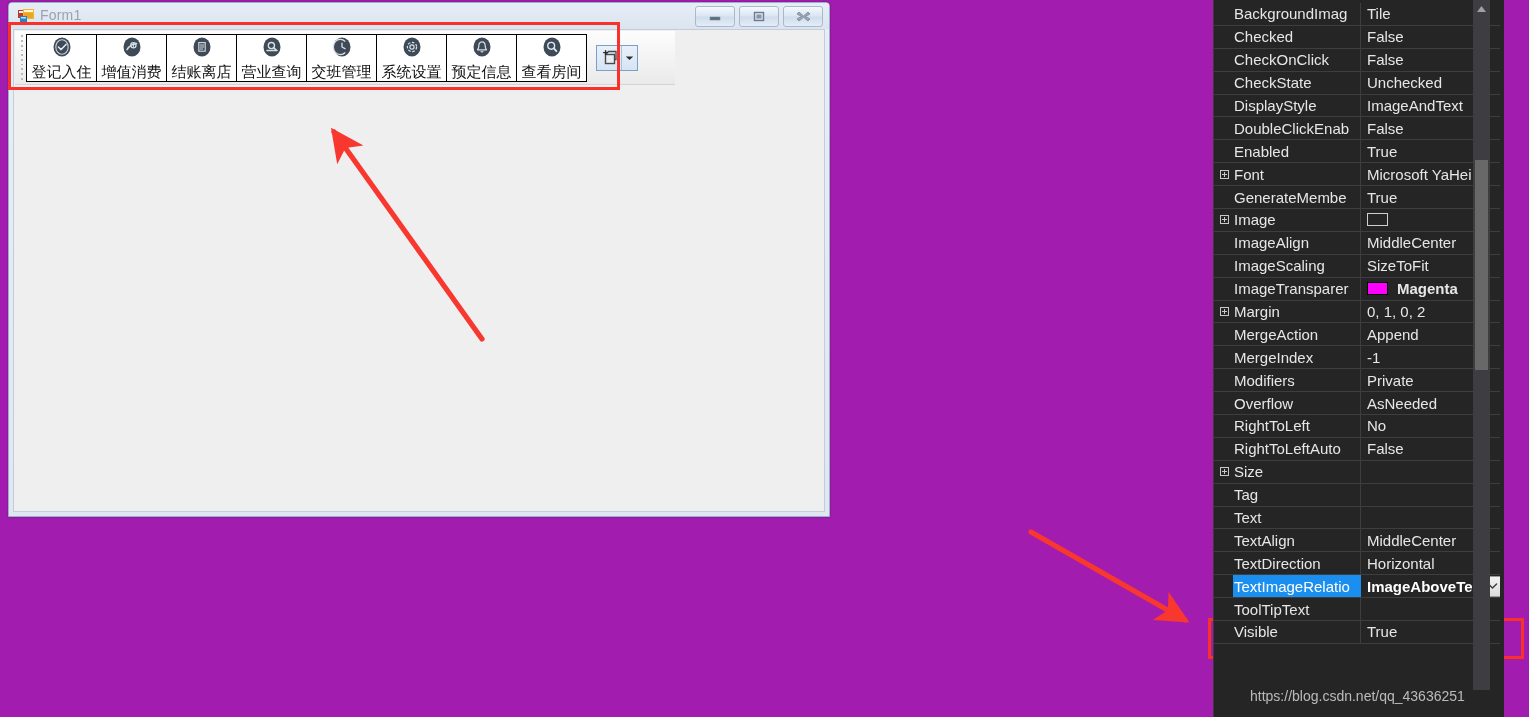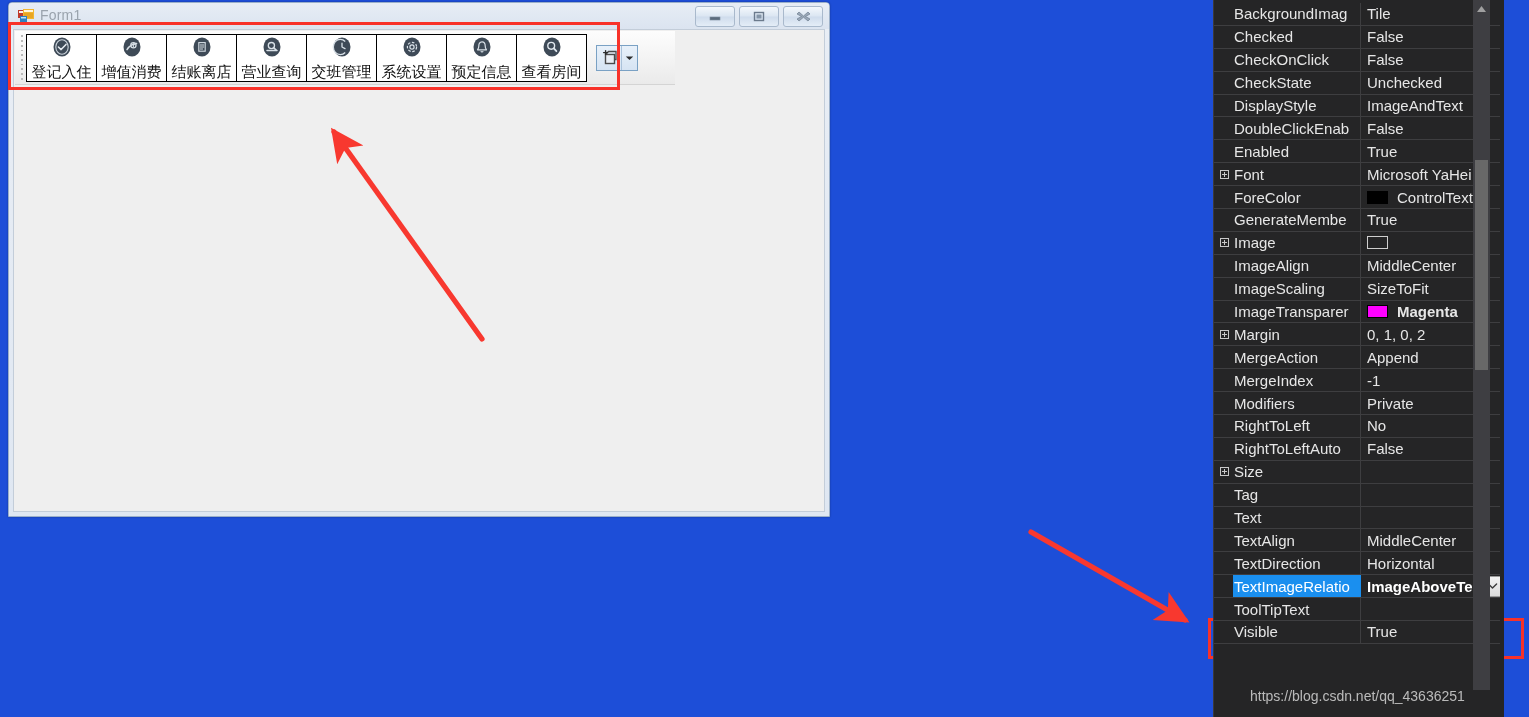--- a/index.html
+++ b/index.html
@@ -5,21 +5,21 @@
   html, body {
     margin: 0; padding: 0;
     width: 1529px; height: 717px;
     overflow: hidden;
     background: #1c1c1c;
     font-family: "Liberation Sans", sans-serif;
   }
   #root {
     position: relative;
     width: 1529px; height: 717px;
-    background: #1d4ed8;
+    background: #a21caf;
   }
 
   
   .form-window {
     position: absolute;
     left: 8px; top: 2px;
     width: 822px; height: 515px;
     background: linear-gradient(to bottom, #e9eef5 0%, #dfe7f2 100%);
     border: 1px solid #9bb0c9;
     border-radius: 4px 4px 0 0;
@@ -513,28 +513,20 @@
           <div class="prop-expander">
             <span class="exp-box"></span>
           </div>
           <div class="prop-name">Font</div>
           <div class="prop-value">
             <span>Microsoft YaHei U</span>
           </div>
         </div>
         <div class="prop-row">
           <div class="prop-expander"></div>
-          <div class="prop-name">ForeColor</div>
-          <div class="prop-value">
-            <span class="swatch" style="background: rgb(0, 0, 0);"></span>
-            <span>ControlText</span>
-          </div>
-        </div>
-        <div class="prop-row">
-          <div class="prop-expander"></div>
           <div class="prop-name">GenerateMembe</div>
           <div class="prop-value">
             <span>True</span>
           </div>
         </div>
         <div class="prop-row">
           <div class="prop-expander">
             <span class="exp-box"></span>
           </div>
           <div class="prop-name">Image</div>
@@ -585,20 +577,27 @@
           <div class="prop-name">MergeIndex</div>
           <div class="prop-value">
             <span>-1</span>
           </div>
         </div>
         <div class="prop-row">
           <div class="prop-expander"></div>
           <div class="prop-name">Modifiers</div>
           <div class="prop-value">
             <span>Private</span>
+          </div>
+        </div>
+        <div class="prop-row">
+          <div class="prop-expander"></div>
+          <div class="prop-name">Overflow</div>
+          <div class="prop-value">
+            <span>AsNeeded</span>
           </div>
         </div>
         <div class="prop-row">
           <div class="prop-expander"></div>
           <div class="prop-name">RightToLeft</div>
           <div class="prop-value">
             <span>No</span>
           </div>
         </div>
         <div class="prop-row">

